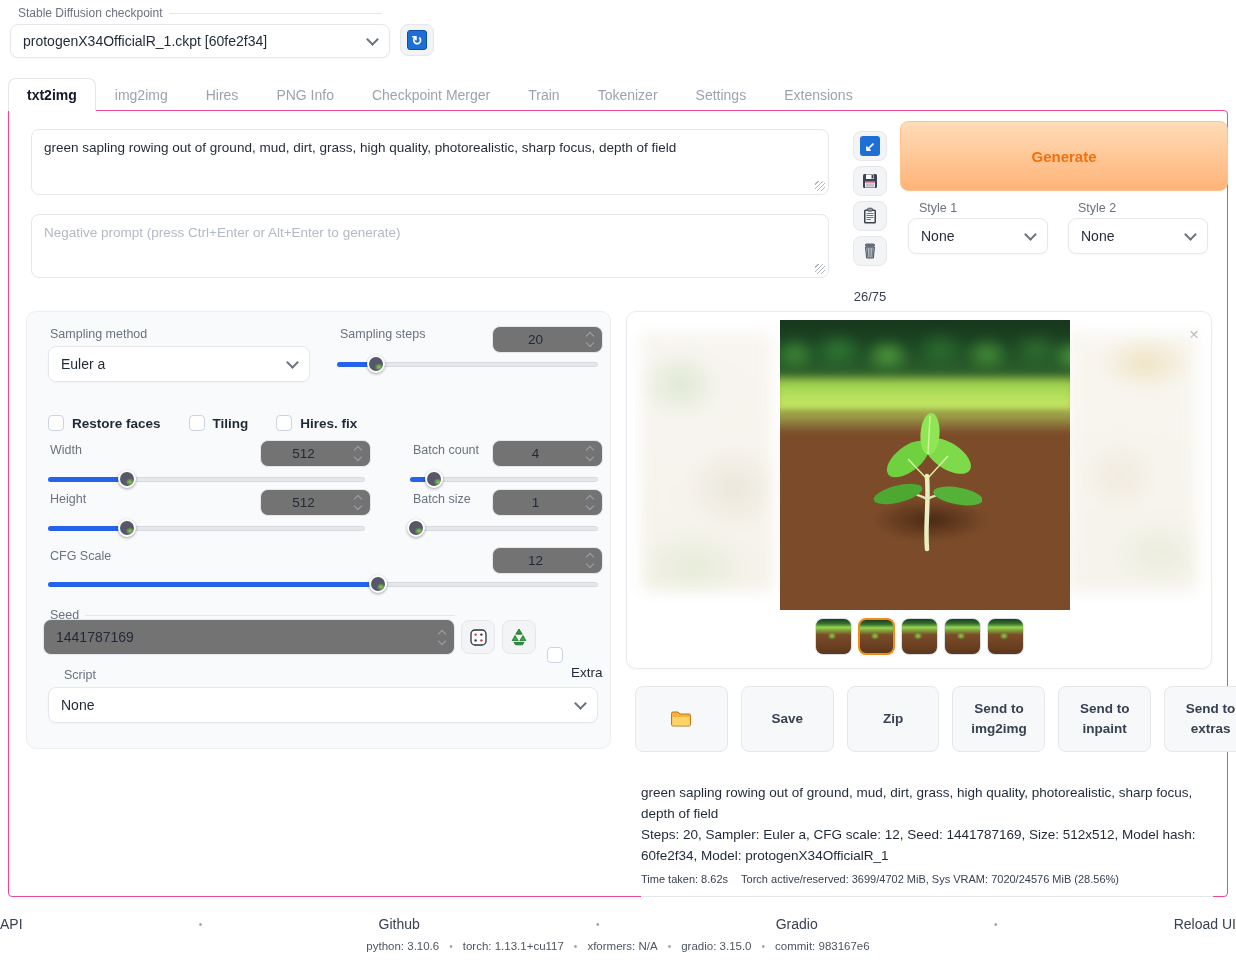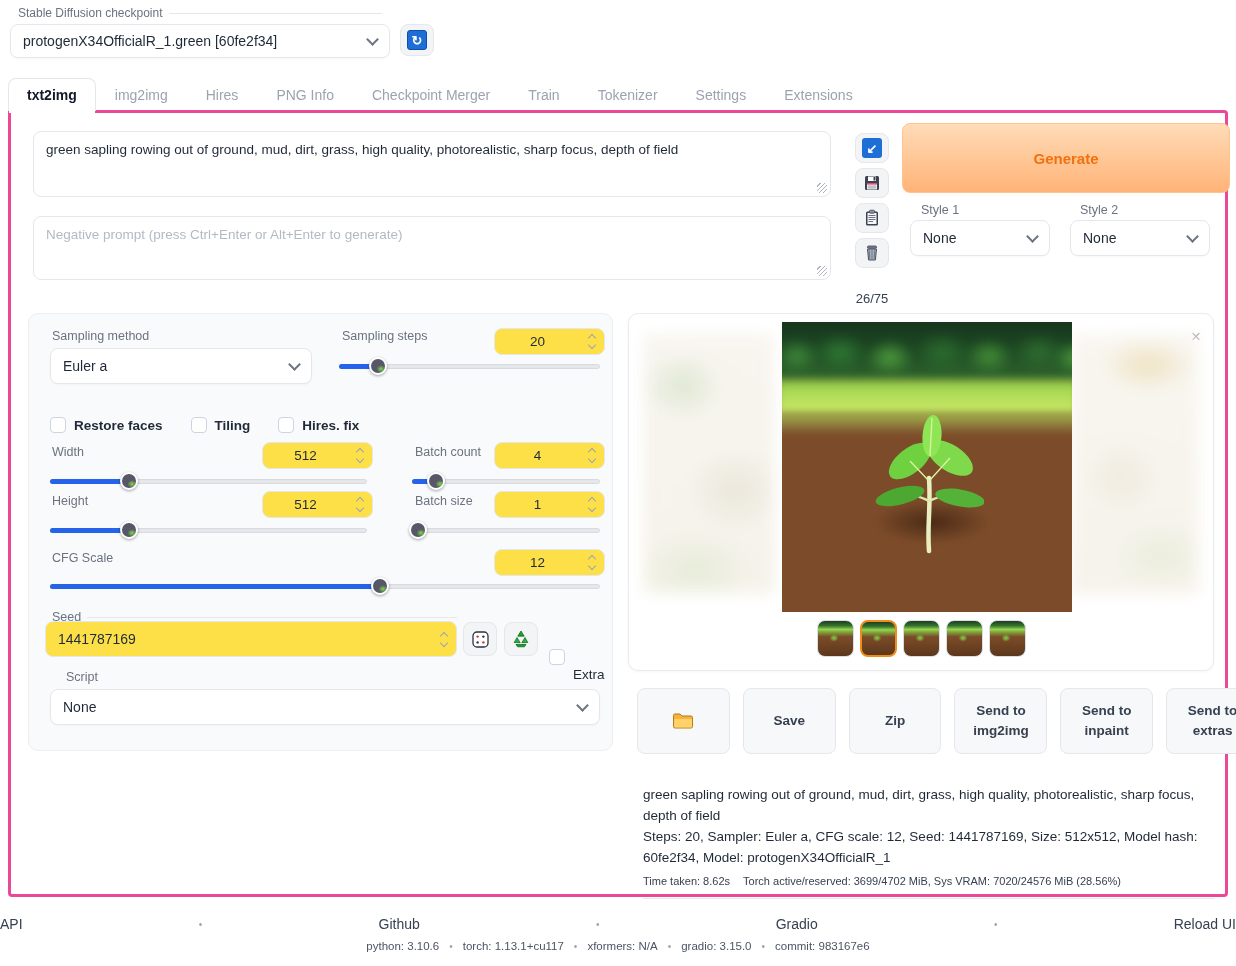--- a/index.html
+++ b/index.html
@@ -21,21 +21,21 @@
     border:1px solid #e5e7eb; border-radius:8px; display:flex; align-items:center; justify-content:center; cursor:pointer; }
   .refresh-inner { width:20px; height:20px; background:#1d6fd6; border:1px solid #0f4fa8; border-radius:3px;
     color:#fff; font-size:13px; font-weight:bold; display:flex; align-items:center; justify-content:center; }
 
   
   .tabbar { position:absolute; left:8px; right:8px; top:76px; height:35px; display:flex; align-items:flex-end; }
   .tab { padding:8px 18px; font-size:14px; color:#9ca3af; cursor:pointer; border:1px solid transparent;
     border-bottom:none; border-radius:8px 8px 0 0; position:relative; }
   .tab.active { color:#111827; font-weight:bold; background:#fff; border-color:#e5e7eb; z-index:3; }
   .content-panel { position:absolute; left:8px; top:110px; width:1220px; height:787px;
-    border:3px solid #ec4899; background:#fff; border-radius:0 4px 4px 4px; }
+    border:1px solid #ec4899; background:#fff; border-radius:0 4px 4px 4px; }
   .tab.active::after { content:""; position:absolute; left:0; right:0; bottom:-2px; height:3px; background:#fff; }
 
   
   .ta-wrap { position:absolute; background:#fff; border:1px solid #e5e7eb; border-radius:8px; }
   .ta { width:100%; height:100%; border:none; outline:none; resize:none; background:transparent;
     font-family:"Liberation Sans",sans-serif; font-size:13.5px; color:#1f2937; padding:10px 12px; border-radius:8px; }
   .ta::placeholder { color:#b3bac4; }
   .resize-grip { position:absolute; right:3px; bottom:3px; width:10px; height:10px;
     background:repeating-linear-gradient(135deg, transparent 0 2px, #9ca3af 2px 3px); pointer-events:none; opacity:.8; }
   .prompt-wrap { left:22px; top:18px; width:798px; height:66px; }
@@ -56,21 +56,21 @@
     display:flex; align-items:center; justify-content:space-between; padding:0 12px; font-size:14px; cursor:pointer;
     box-shadow:0 1px 2px rgba(0,0,0,.03); }
 
   
   .params-card { position:absolute; left:17px; top:200px; width:585px; height:438px; background:#f9fafb;
     border:1px solid #eceef1; border-radius:10px; }
   .lbl { font-size:12.5px; color:#6b7280; }
   .select-box { background:#fff; border:1px solid #e5e7eb; border-radius:8px; display:flex; align-items:center;
     justify-content:space-between; padding:0 12px; font-size:14px; color:#1f2937; cursor:pointer;
     box-shadow:0 1px 2px rgba(0,0,0,.03); }
-  .num-input { background:#fde047; border:1px solid #e5e7eb; border-radius:8px; display:flex; align-items:center;
+  .num-input { background:#737373; border:1px solid #e5e7eb; border-radius:8px; display:flex; align-items:center;
     font-size:13.5px; color:#1f2937; overflow:hidden; }
   .num-val { flex:1; text-align:center; }
   .stepper { width:24px; align-self:stretch; display:flex; flex-direction:column; align-items:center;
     justify-content:center; gap:3px; cursor:pointer; }
   .st-chev { width:6px; height:6px; border-right:1.6px solid #9ca3af; border-bottom:1.6px solid #9ca3af; }
   .st-up { transform:rotate(-135deg); margin-bottom:-1px; }
   .st-dn { transform:rotate(45deg); margin-top:-1px; }
   .slider { position:absolute; height:14px; cursor:pointer; }
   .slider .track { position:absolute; left:0; right:0; top:5px; height:5px; background:#e5e7eb; border:1px solid #d7dade; border-radius:3px; }
   .slider .fill { position:absolute; left:0; top:5px; height:5px; background:#2563eb; border-radius:3px; }
@@ -154,21 +154,21 @@
 <body>
 
 <div class="page">
 
   <div class="ckpt-group">
     <div class="ckpt-label-row">
       <span class="ckpt-label">Stable Diffusion checkpoint</span>
       <span class="ckpt-label-line"></span>
     </div>
     <div class="ckpt-select">
-      <span>protogenX34OfficialR_1.green [60fe2f34]</span>
+      <span>protogenX34OfficialR_1.ckpt [60fe2f34]</span>
       <span class="chev"></span>
     </div>
   </div>
   <div class="refresh-btn">
     <span class="refresh-inner">↻</span>
   </div>
 
   <div class="tabbar">
     <div class="tab active">txt2img</div>
     <div class="tab">img2img</div>

